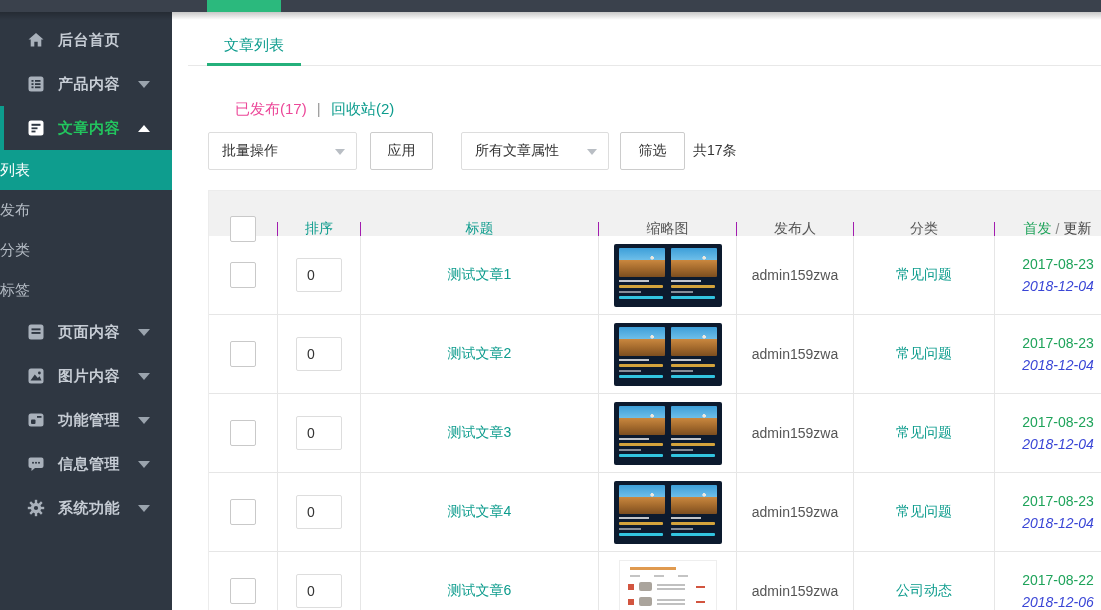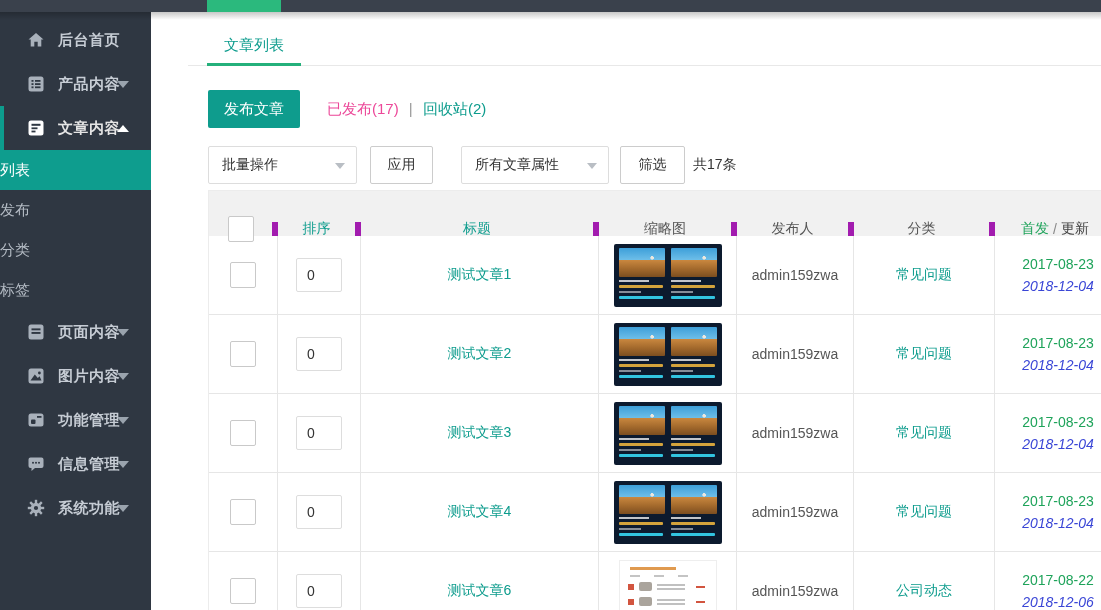--- a/index.html
+++ b/index.html
@@ -7,26 +7,26 @@
     font-family:"Liberation Sans","DejaVu Sans",sans-serif; }
   .page { position:relative; width:1101px; height:610px; overflow:hidden; background:#fff; }
 
   
   .topbar { position:absolute; left:0; top:0; width:1101px; height:12px; background:#3a414c; z-index:5; }
   .topbar-accent { position:absolute; left:207px; top:0; width:74px; height:12px; background:#2bb97d; }
   .topbar-shadow { position:absolute; left:0; top:12px; width:1101px; height:8px; z-index:4;
     background:linear-gradient(to bottom, rgba(0,0,0,.22), rgba(0,0,0,0)); pointer-events:none; }
 
   
-  .sidebar { position:absolute; left:0; top:12px; width:151px; height:598px; background:#2f3742; padding-top:6px; z-index:3; }
+  .sidebar { position:absolute; left:0; top:12px; width:172px; height:598px; background:#2f3742; padding-top:6px; z-index:3; }
   .menu-item { position:relative; height:44px; display:flex; align-items:center; padding-left:27px; cursor:pointer; }
   .menu-item .mi-icon { width:18px; height:18px; margin-right:13px; display:flex; align-items:center; justify-content:center; }
   .menu-item .mi-label { font-size:15px; font-weight:bold; color:#c6ccd4; letter-spacing:.5px; }
   .menu-item.active { border-left:4px solid #0d9c8d; padding-left:23px; }
-  .menu-item.active .mi-label { color:#e5e5e5; }
+  .menu-item.active .mi-label { color:#22c55e; }
   .caret-down, .caret-up { position:absolute; right:22px; width:0; height:0; }
   .caret-down { border-left:6px solid transparent; border-right:6px solid transparent; border-top:7px solid #9aa3ad; }
   .caret-up { border-left:6px solid transparent; border-right:6px solid transparent; border-bottom:7px solid #ffffff; }
   .submenu-item { height:40px; display:flex; align-items:center; cursor:pointer; }
   .submenu-item .smi-label { font-size:15px; color:#b4bbc4; }
   .submenu-item.active { background:#0e9d8e; }
   .submenu-item.active .smi-label { color:#ffffff; }
 
   
   .content { position:absolute; left:188px; top:12px; width:913px; height:598px; background:#fff; }
@@ -37,39 +37,39 @@
   .tab-underline { position:absolute; left:0; bottom:0; width:100%; height:3px; background:#24b07b; }
 
   .actions-row { position:absolute; left:20px; top:78px; height:38px; display:flex; align-items:center; }
   .btn-primary { width:92px; height:38px; background:#0e9c8d; color:#fff; font-size:15px; border:none; border-radius:2px; cursor:pointer;
     font-family:inherit; }
   .filter-links { margin-left:27px; font-size:15px; }
   .link-dark { color:#ec4899; cursor:pointer; text-decoration:none; }
   .link-sep { color:#999; margin:0 6px; }
   .link-teal { color:#0d9c8d; cursor:pointer; text-decoration:none; }
 
-  .filter-row { position:absolute; left:20px; top:134px; height:38px; display:flex; align-items:center; }
+  .filter-row { position:absolute; left:20px; top:120px; height:38px; display:flex; align-items:center; }
   .select-box { position:relative; height:38px; border:1px solid #ddd; border-radius:2px; background:#fff; display:flex; align-items:center;
     padding:0 26px 0 13px; font-size:14px; color:#333; cursor:pointer; }
   .select-caret { position:absolute; right:11px; top:16px; width:0; height:0; border-left:5px solid transparent; border-right:5px solid transparent; border-top:6px solid #b9bec4; }
   .btn-plain { height:38px; background:#fff; border:1px solid #ccc; border-radius:2px; font-size:14px; color:#333; cursor:pointer; font-family:inherit; }
   .w-bulk { width:149px; }
   .w-apply { width:63px; margin-left:13px; }
   .w-cat { width:146px; margin-left:14px; }
   .w-attr { width:148px; margin-left:28px; }
   .w-filter { width:65px; margin-left:11px; }
   .total-count { margin-left:8px; font-size:14px; color:#333; }
 
   
   .table { position:absolute; left:20px; top:178px; width:912px; border-top:1px solid #ececec; border-left:1px solid #ececec; }
   .t-row { display:flex; width:912px; border-bottom:1px solid #e6e6e6; background:#fff; }
   .t-row.header { background:#f1f1f1; height:45px; border-bottom:none; }
   .t-row.body { height:79px; }
   .t-cell { display:flex; align-items:center; justify-content:center; border-right:1px solid #e6e6e6; font-size:14px; color:#555; }
-  .t-row.header .t-cell { border-right:6px solid #a21caf;margin-top:31px; }
+  .t-row.header .t-cell { border-right:1px solid #a21caf;margin-top:31px; }
   .c0 { width:69px; } .c1 { width:83px; } .c2 { width:238px; } .c3 { width:138px; }
   .c4 { width:117px; } .c5 { width:141px; } .c6 { width:126px; border-right:none; }
   .hdr-teal { color:#0d9c8d; }
   .hdr-gray { color:#555; }
   .hdr-green { color:#1ea35a; }
   .hdr-slash { color:#888; margin:0 4px; }
   .hdr-blue { color:#404040; }
   .checkbox { width:26px; height:26px; background:#fff; border:1px solid #c9c9c9; border-radius:2px; cursor:pointer; }
   .sort-input { width:46px; height:34px; border:1px solid #ddd; border-radius:2px; font-size:14px; color:#333; padding-left:10px;
     font-family:inherit; outline:none; }
@@ -245,21 +245,20 @@
   <main class="content">
 
     <div class="tabs">
       <div class="tab">
         <span class="tab-label">文章列表</span>
         <div class="tab-underline"></div>
       </div>
     </div>
 
     <div class="actions-row">
-      <button class="btn-primary">发布文章</button>
       <div class="filter-links">
         <a class="link-dark">已发布(17)</a>
         <span class="link-sep">|</span>
         <a class="link-teal">回收站(2)</a>
       </div>
     </div>
 
     <div class="filter-row">
       <div class="select-box w-bulk">
         <span>批量操作</span>

